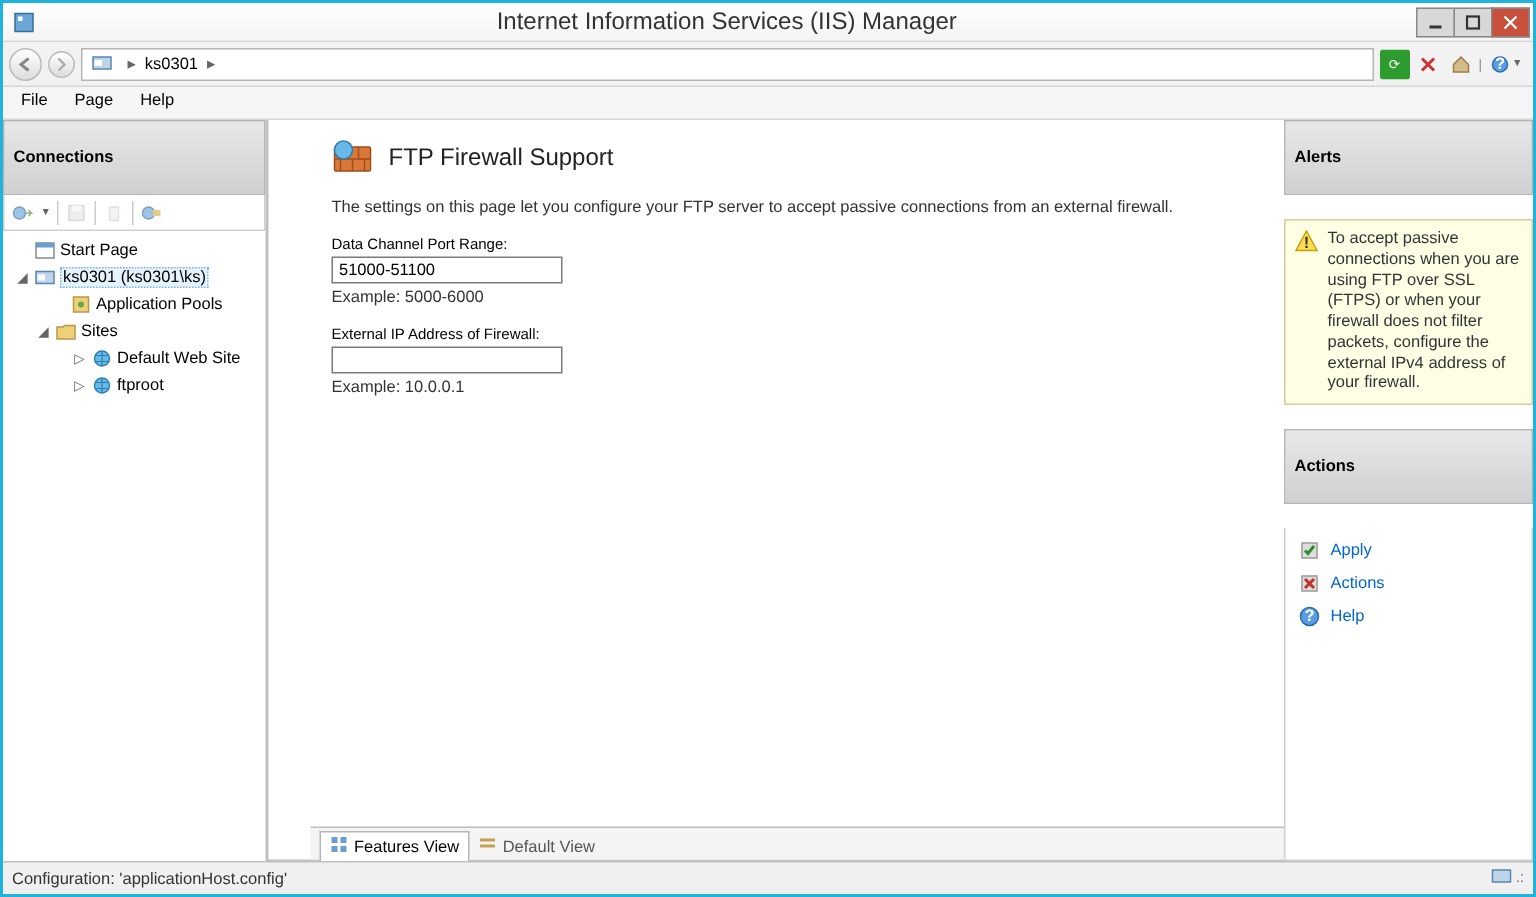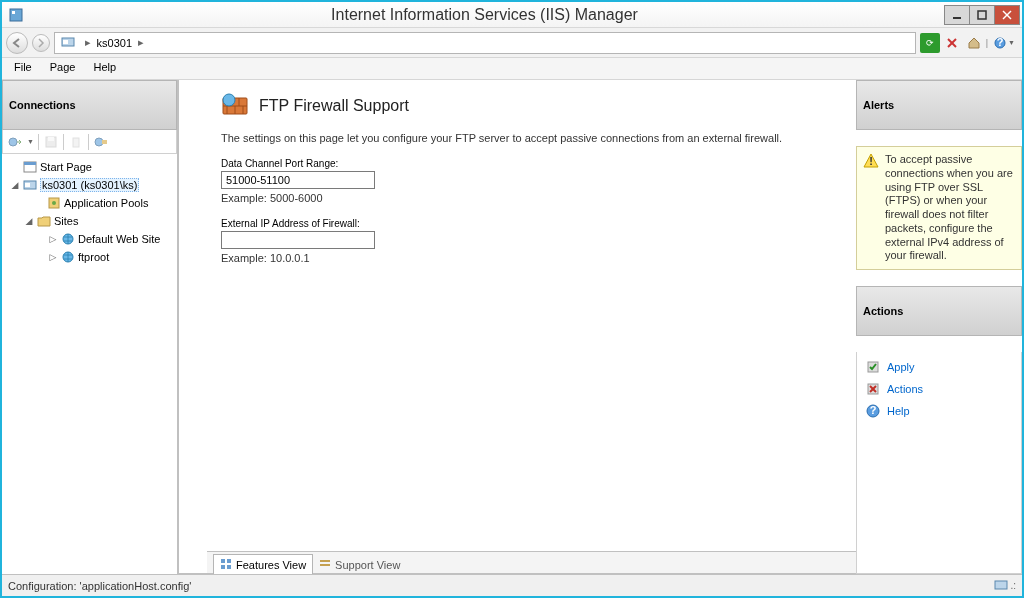--- a/index.html
+++ b/index.html
@@ -272,21 +272,21 @@
               <rect x="1" y="7" width="4" height="4" fill="#6a9dd0"></rect>
               <rect x="7" y="7" width="4" height="4" fill="#6a9dd0"></rect>
             </svg></span>
         <span>Features View</span>
       </div>
       <div class="tab inactive">
         <span><svg width="12" height="12">
               <rect x="1" y="2" width="10" height="2" fill="#c4a050"></rect>
               <rect x="1" y="6" width="10" height="2" fill="#c4a050"></rect>
             </svg></span>
-        <span>Support View</span>
+        <span>Default View</span>
       </div>
     </div>
   </div>
 
   <div class="panel right">
     <div class="panel-header">Alerts</div>
     <div class="alert-box">
       <span class="warn">
         <svg width="16" height="16">
             <path d="M8 1 L15 14 L1 14 Z" fill="#ffdd55" stroke="#c4a000"></path>

